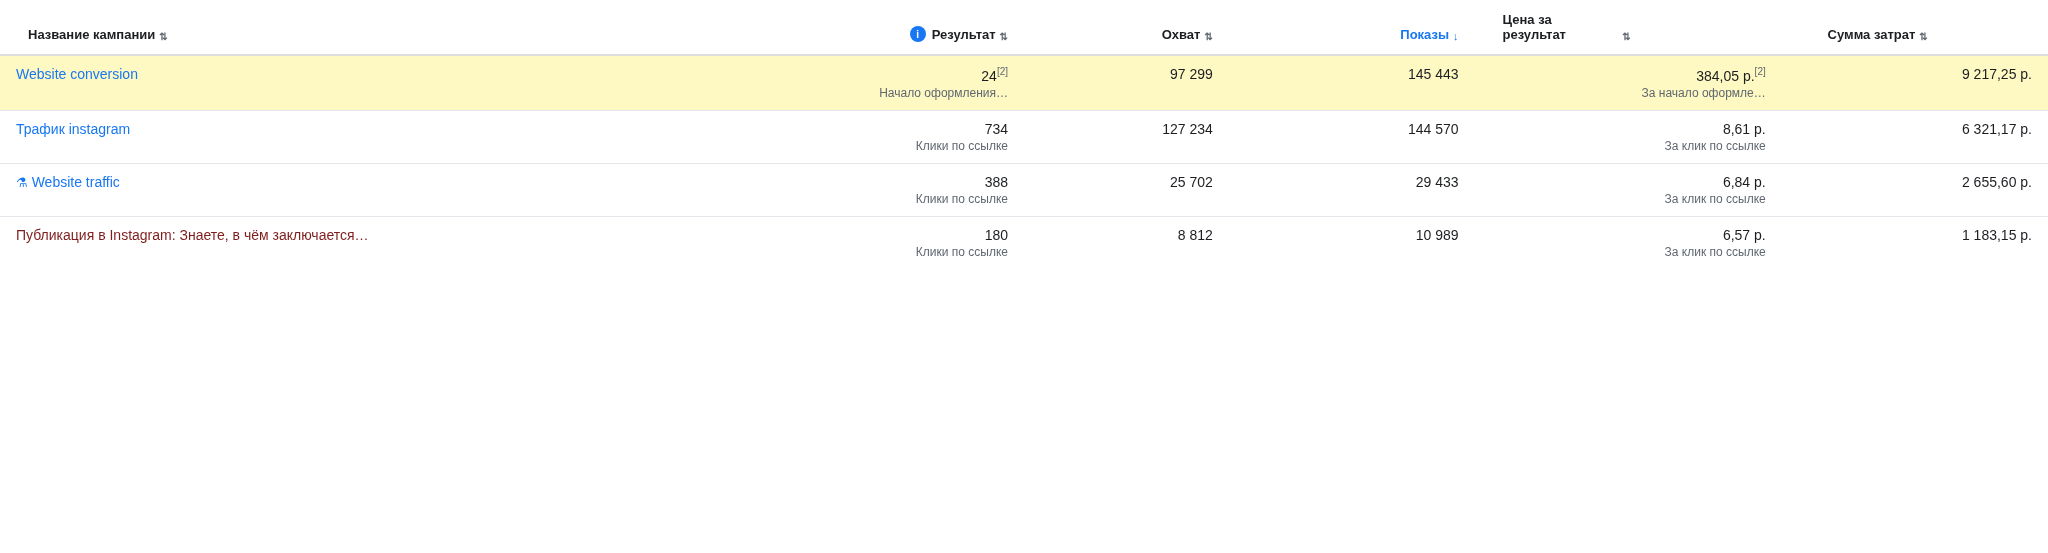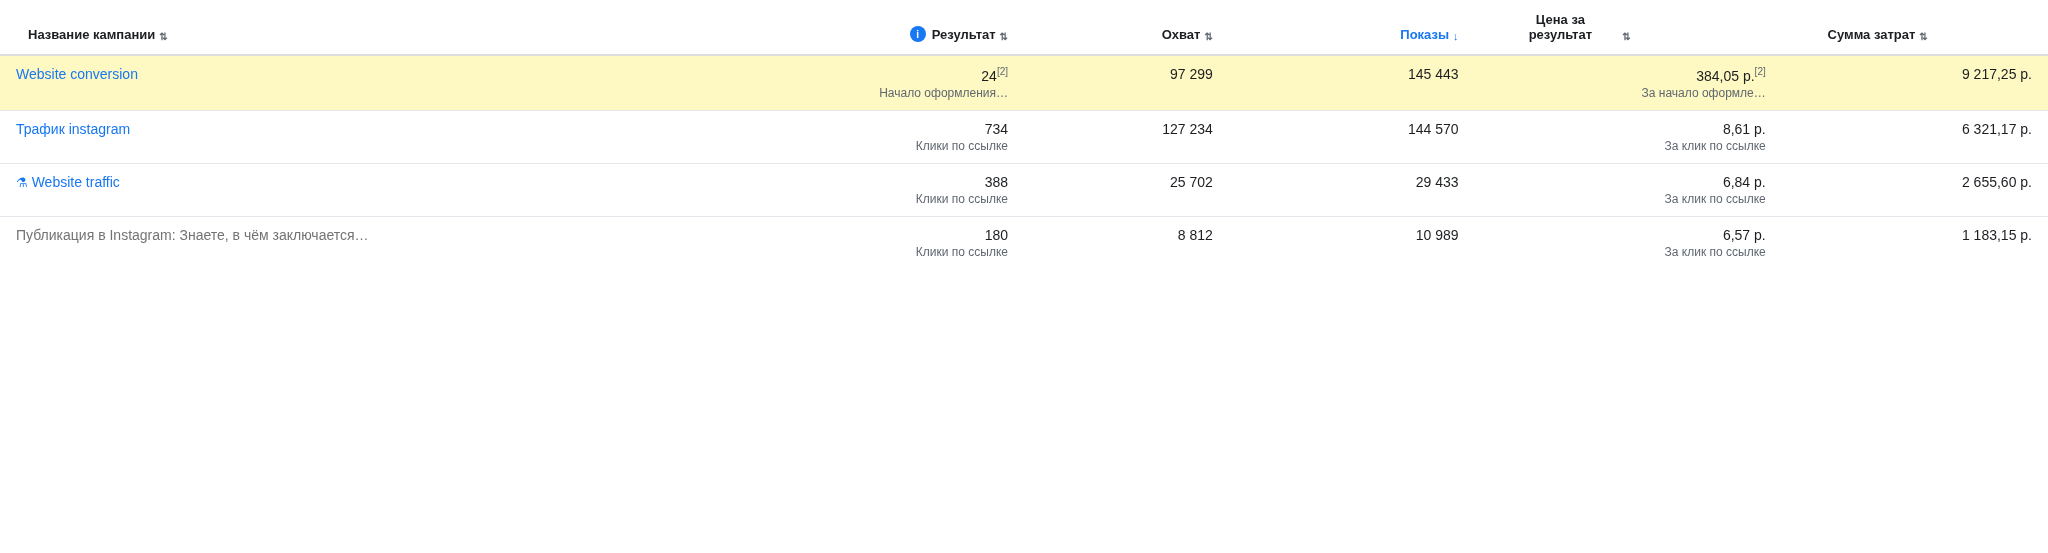--- a/index.html
+++ b/index.html
@@ -66,21 +66,21 @@
     td {
       padding: 10px 16px;
       vertical-align: top;
       border-bottom: 1px solid #e4e6eb;
       font-size: 14px;
     }
     .col-name { width: 35%; }
     .col-result { width: 15%; text-align: right; }
     .col-reach { width: 10%; text-align: right; }
     .col-impressions { width: 12%; text-align: right; }
-    .col-price { width: 15%; text-align: center; }
+    .col-price { width: 15%; text-align: left; }
     .col-spend { width: 13%; text-align: right; }
 
     tr:last-child td {
       border-bottom: none;
     }
   </style>
 </head>
 <body>
 
 <div class="table-container">
@@ -163,21 +163,21 @@
           </td>
           <td style="text-align: right;">25 702</td>
           <td style="text-align: right;">29 433</td>
           <td style="text-align: right;">
             <div>6,84 р.</div>
             <div style="font-size: 12px; color: rgb(96, 103, 112); margin-top: 2px;">За клик по ссылке</div>
           </td>
           <td style="text-align: right;">2 655,60 р.</td>
         </tr>
         <tr>
-          <td><span style="color: #737373; font-weight: 500; cursor: pointer;">Публикация в Instagram: Знаете, в чём заключается…</span></td>
+          <td><span style="color: #7f1d1d; font-weight: 500; cursor: pointer;">Публикация в Instagram: Знаете, в чём заключается…</span></td>
           <td style="text-align: right;">
             <div>180</div>
             <div style="font-size: 12px; color: rgb(96, 103, 112); margin-top: 2px;">Клики по ссылке</div>
           </td>
           <td style="text-align: right;">8 812</td>
           <td style="text-align: right;">10 989</td>
           <td style="text-align: right;">
             <div>6,57 р.</div>
             <div style="font-size: 12px; color: rgb(96, 103, 112); margin-top: 2px;">За клик по ссылке</div>
           </td>

